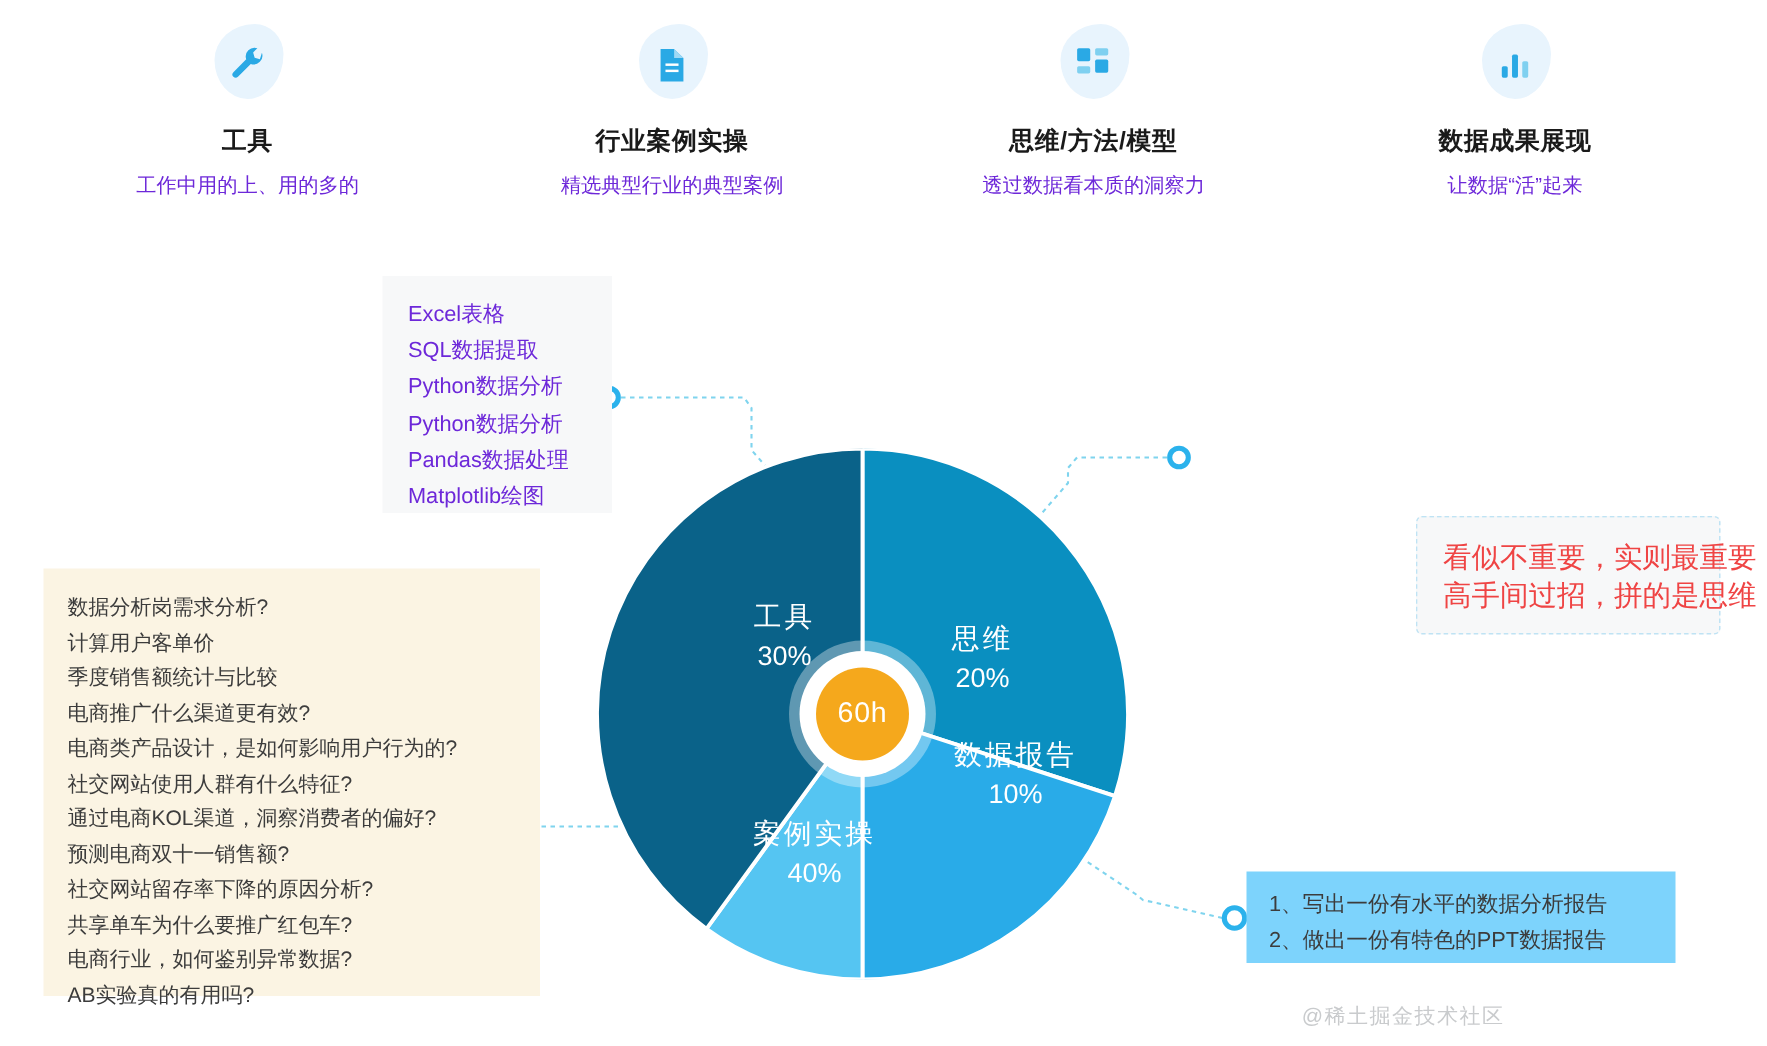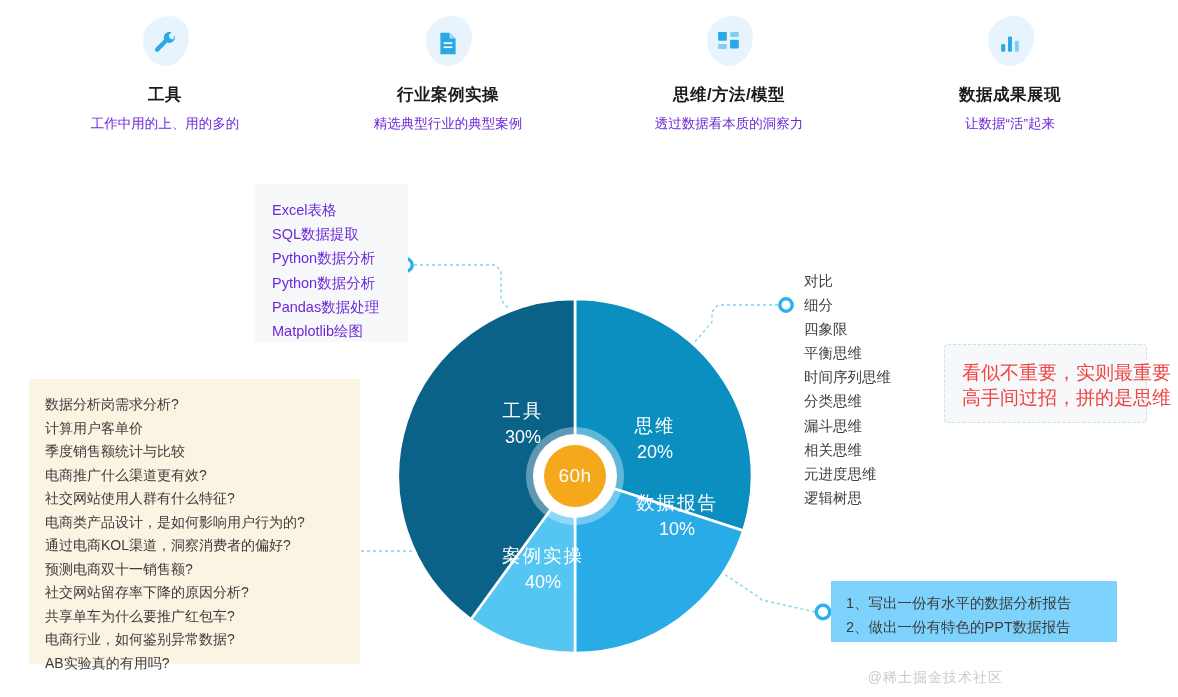--- a/index.html
+++ b/index.html
@@ -209,42 +209,30 @@
     <div class="row">Python数据分析</div>
     <div class="row">Pandas数据处理</div>
     <div class="row">Matplotlib绘图</div>
   </div>
 
   <div class="panel panel-cases">
     <div class="row">数据分析岗需求分析?</div>
     <div class="row">计算用户客单价</div>
     <div class="row">季度销售额统计与比较</div>
     <div class="row">电商推广什么渠道更有效?</div>
+    <div class="row">电商类产品设计，是如何影响用户行为的?</div>
     <div class="row">社交网站使用人群有什么特征?</div>
-    <div class="row">电商类产品设计，是如何影响用户行为的?</div>
     <div class="row">通过电商KOL渠道，洞察消费者的偏好?</div>
     <div class="row">预测电商双十一销售额?</div>
     <div class="row">社交网站留存率下降的原因分析?</div>
     <div class="row">共享单车为什么要推广红包车?</div>
     <div class="row">电商行业，如何鉴别异常数据?</div>
     <div class="row">AB实验真的有用吗?</div>
   </div>
 
-  <div class="panel-think">
-    <div class="row">对比</div>
-    <div class="row">细分</div>
-    <div class="row">四象限</div>
-    <div class="row">平衡思维</div>
-    <div class="row">时间序列思维</div>
-    <div class="row">分类思维</div>
-    <div class="row">漏斗思维</div>
-    <div class="row">相关思维</div>
-    <div class="row">元进度思维</div>
-    <div class="row">逻辑树思</div>
-  </div>
 
   <div class="panel panel-note">
     <div class="row">看似不重要，实则最重要</div>
     <div class="row">高手间过招，拼的是思维</div>
   </div>
 
   <div class="panel panel-report">
     <div class="row">1、写出一份有水平的数据分析报告</div>
     <div class="row">2、做出一份有特色的PPT数据报告</div>
   </div>

